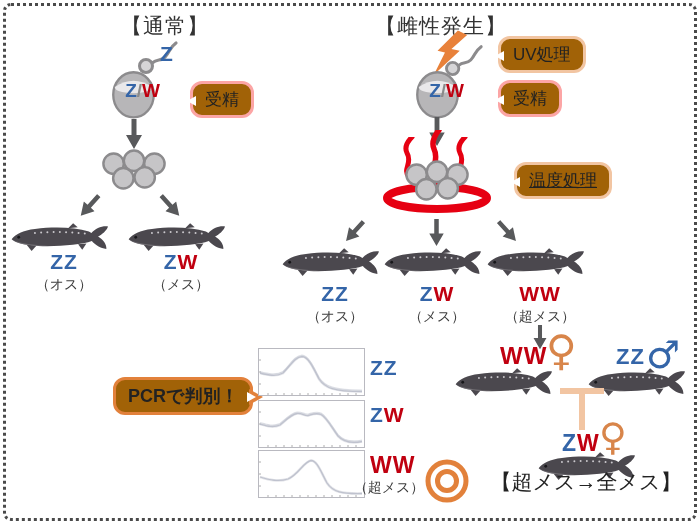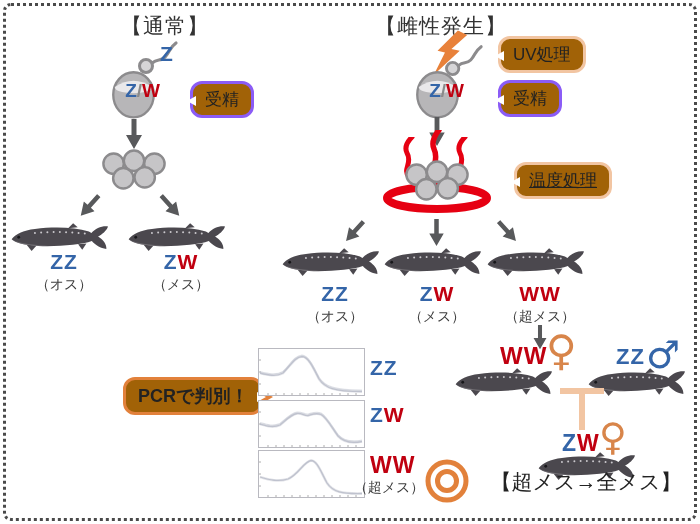--- a/index.html
+++ b/index.html
@@ -14,21 +14,21 @@
   .geno{font-weight:bold;font-size:21px;letter-spacing:1px;white-space:nowrap;}
   .geno-lg{font-size:23px;}
   .lz{color:var(--blue,#3465a8);}
   .lw{color:var(--red,#c00010);}
   .slash{color:#8a8a8a;font-weight:bold;}
   .sexlabel{font-size:14px;color:#3c3c3c;white-space:nowrap;}
   .bubble{
     position:absolute;background:#a16207;border-radius:12px;padding:4px 12px;
     font-size:17px;color:#222;white-space:nowrap;
   }
-  .b-dark{border:3px solid #8b5cf6;}
+  .b-dark{border:3px solid #fca5a5;}
   .b-peach{border:3px solid var(--peach,#f2c5a2);}
   .b-orange{border:3px solid var(--orange,#e2813b);font-weight:bold;font-size:18px;}
   .tail-l::before{content:"";position:absolute;left:-13px;top:9px;width:0;height:0;
     border-top:8px solid transparent;border-bottom:8px solid transparent;border-right:14px solid inherit;}
   .tl-dark::before{border-right-color:#58595b;}
   .tl-peach::before{border-right-color:var(--peach,#f2c5a2);}
   .tail-l::after{content:"";position:absolute;left:-6px;top:12px;width:0;height:0;
     border-top:5px solid transparent;border-bottom:5px solid transparent;border-right:9px solid #fff;}
   .tail-r::before{content:"";position:absolute;right:-13px;top:9px;width:0;height:0;
     border-top:8px solid transparent;border-bottom:8px solid transparent;border-left:14px solid var(--orange,#e2813b);}
@@ -194,21 +194,21 @@
   <div class="abs sexlabel ctr" style="left:281px;top:308px;width:108px;">（オス）</div>
   <div class="abs geno ctr" style="left:383px;top:282px;width:108px;"><span class="geno-letter lz">Z</span><span class="geno-letter lw">W</span></div>
   <div class="abs sexlabel ctr" style="left:383px;top:308px;width:108px;">（メス）</div>
   <div class="abs geno ctr" style="left:486px;top:282px;width:108px;"><span class="geno-letter lw">W</span><span class="geno-letter lw">W</span></div>
   <div class="abs sexlabel ctr" style="left:486px;top:308px;width:108px;">（超メス）</div>
 
   <svg class="abs" style="left:533px;top:325px;" width="14" height="25" viewBox="0 0 16 31">
       <use href="#arrow-shape"></use>
     </svg>
 
-  <div class="bubble b-orange tail-r" style="left:113px;top:377px;margin-left:10px;"><span>PCRで判別！</span></div>
+  <div class="bubble b-orange tail-r" style="left:113px;top:377px;"><span>PCRで判別！</span></div>
 
   <svg class="plot" style="left:258px;top:348px;" width="107" height="48" viewBox="0 0 107 48">
     <rect x="0.5" y="0.5" width="106" height="47" fill="#ffffff" stroke="#b9b9c0"></rect>
     <path d="M10 47 v-2 M18 47 v-2 M26 47 v-2 M34 47 v-2 M42 47 v-2 M50 47 v-2 M58 47 v-2 M66 47 v-2 M74 47 v-2 M82 47 v-2 M90 47 v-2 M98 47 v-2 M1 12 h2 M1 24 h2 M1 36 h2" stroke="#999" stroke-width="0.8"></path>
     <g fill="none" stroke="#b9bcc9">
       <path d="M2 25 C10 27 18 29 25 25 C33 17 37 9 44 8.5 C50 8.5 55 19 61 31 C67 40 76 43.5 104 43.5" stroke-width="2.6" opacity="0.4"></path>
       <path d="M2 25 C10 27 18 29 25 25 C33 17 37 9 44 8.5 C50 8.5 55 19 61 31 C67 40 76 43.5 104 43.5" stroke-width="1.3" opacity="0.85"></path>
       <path d="M2 23.5 C10 25.5 18 27.5 25 23.5 C33 15.5 37 7.5 44 7 C50 7 55 17.5 61 29.5 C67 38.5 76 42 104 42" stroke-width="1.1" opacity="0.45"></path>
     </g>
   </svg>

